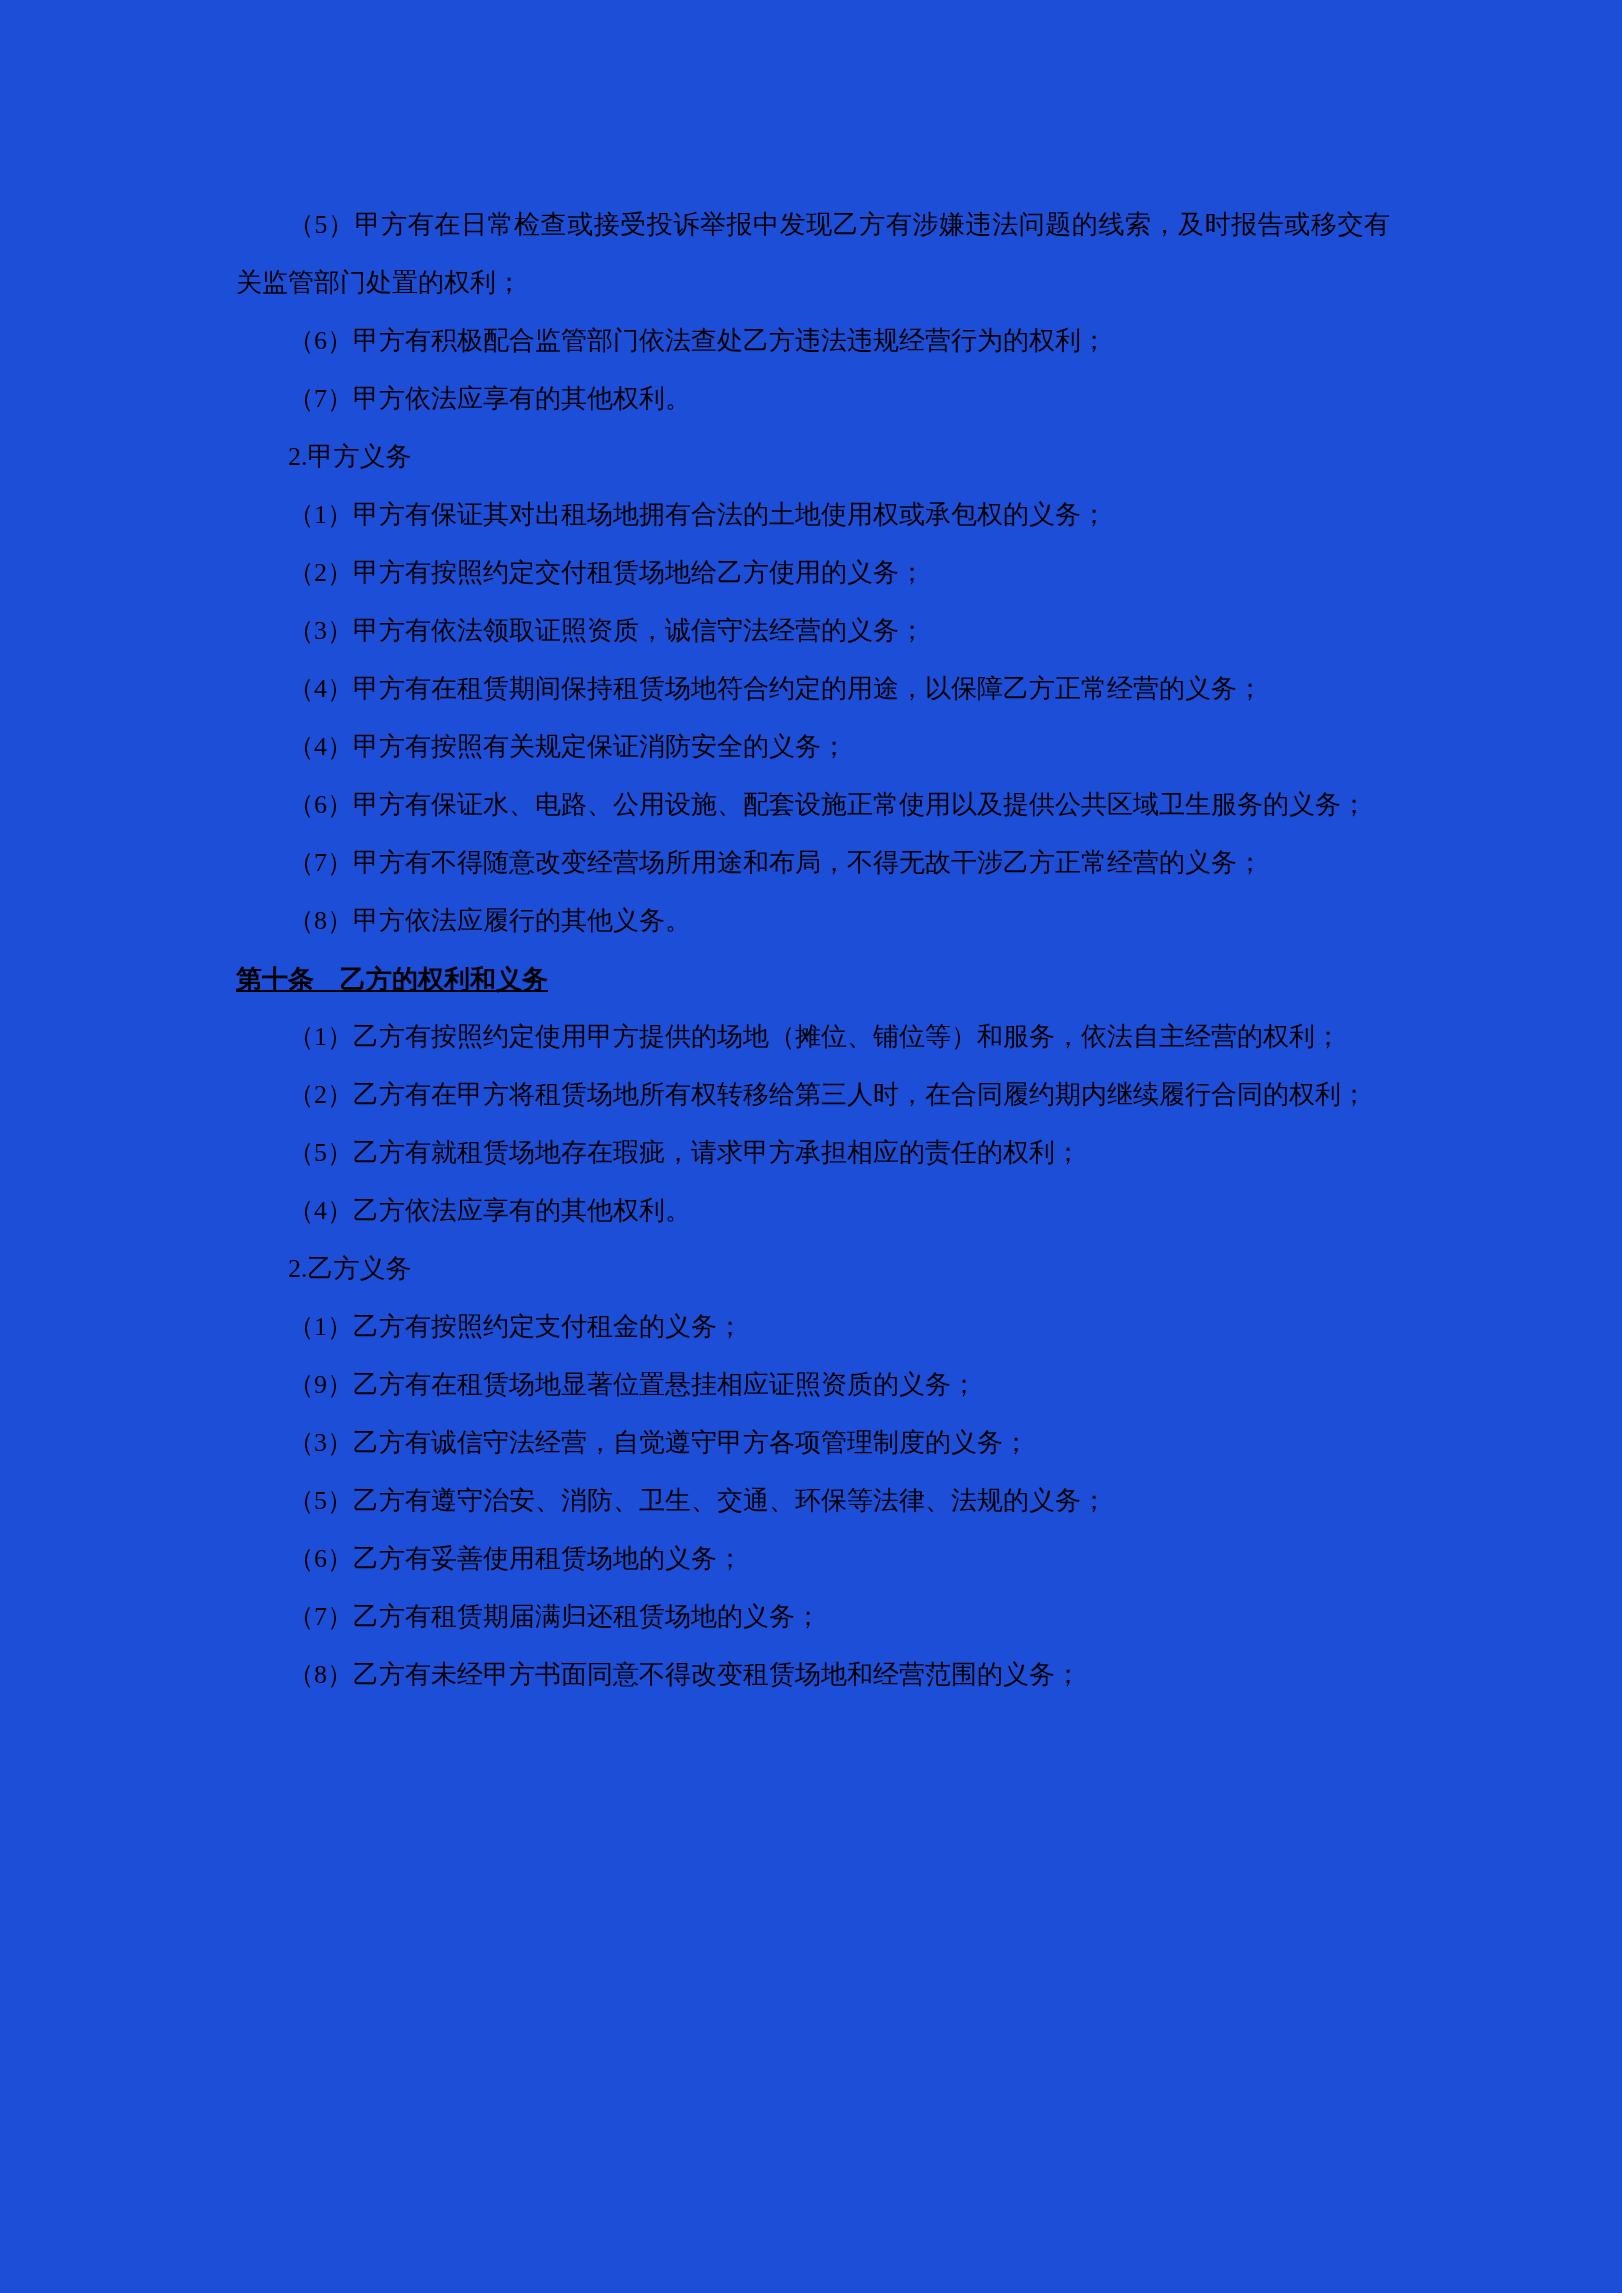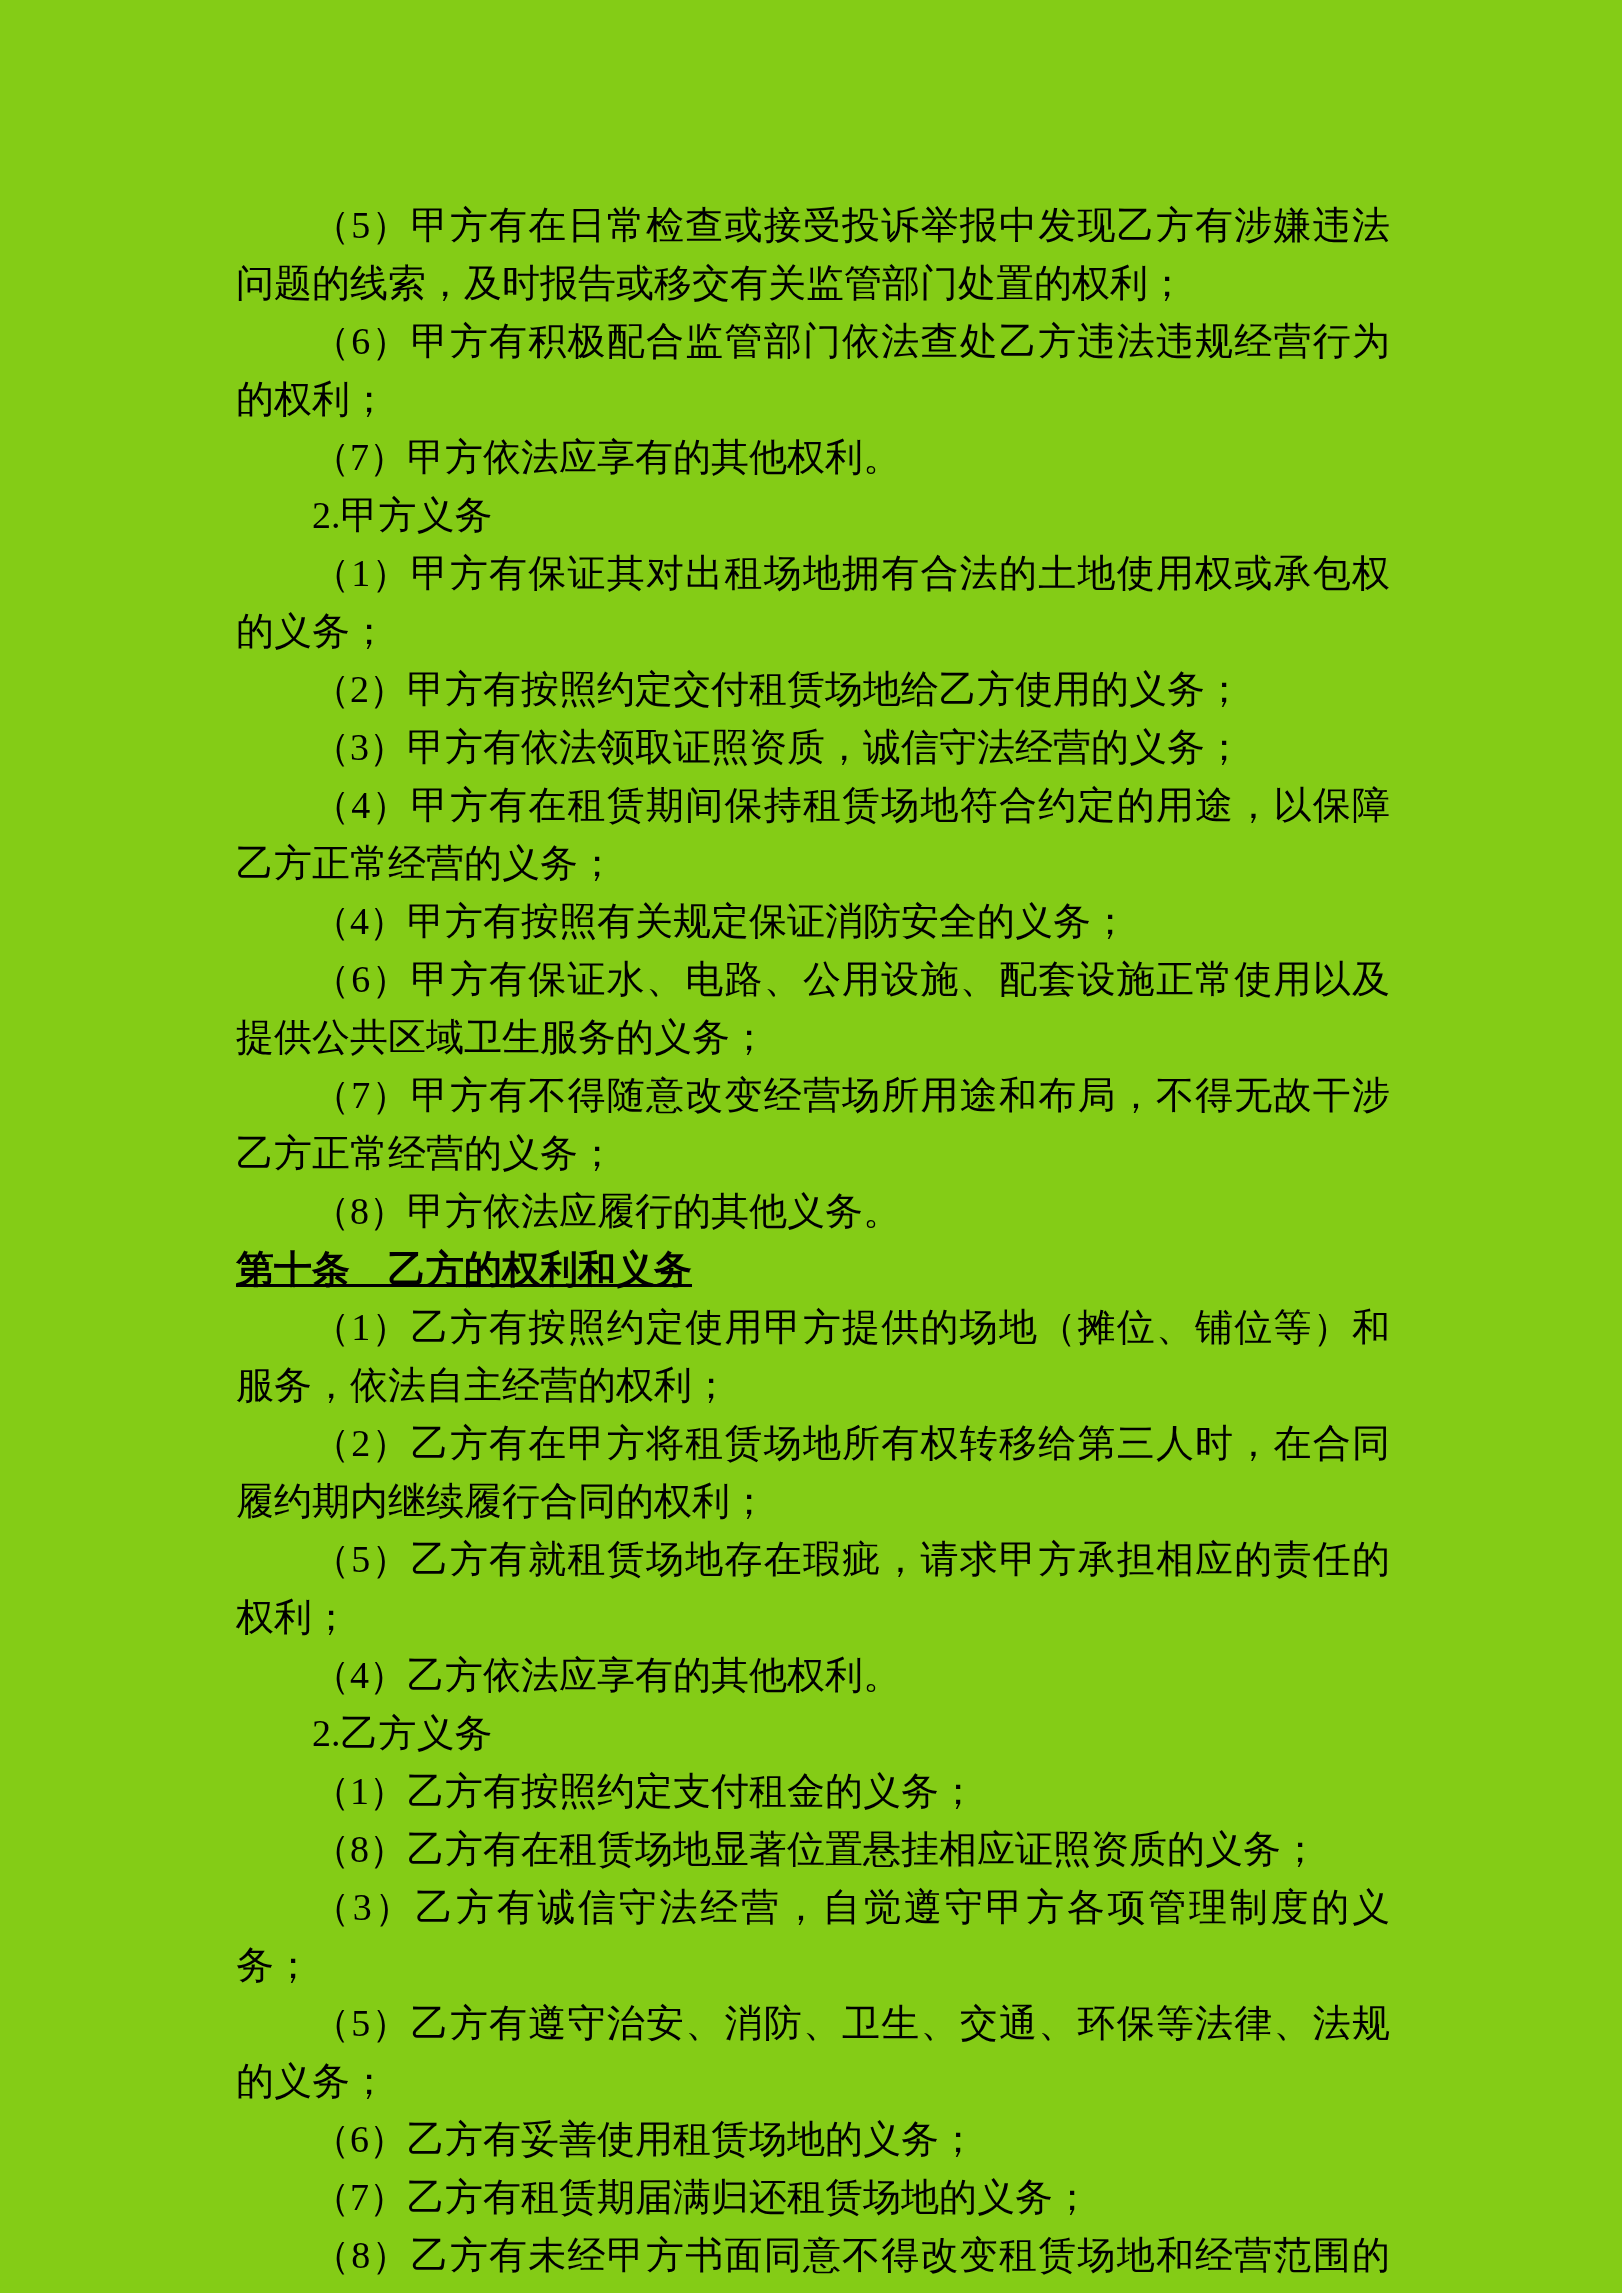--- a/index.html
+++ b/index.html
@@ -5,25 +5,25 @@
   html, body {
     margin: 0;
     padding: 0;
     background: #ffffff;
   }
   .page {
     position: relative;
     width: 1623px;
     height: 2294px;
     margin: 0 auto;
-    background: #84cc16;
+    background: #1d4ed8;
     box-sizing: border-box;
     padding: 196px 233px 0 236px;
     font-family: "Liberation Serif", "DejaVu Serif", serif;
-    font-size: 38px;
+    font-size: 26px;
     line-height: 58px;
     color: #000000;
     overflow: hidden;
   }
   .para {
     margin: 0;
     text-align: justify;
     text-indent: 2em;
     word-break: break-all;
   }
@@ -51,21 +51,21 @@
       <p class="para body">（6）甲方有保证水、电路、公用设施、配套设施正常使用以及提供公共区域卫生服务的义务；</p>
       <p class="para body">（7）甲方有不得随意改变经营场所用途和布局，不得无故干涉乙方正常经营的义务；</p>
       <p class="para body">（8）甲方依法应履行的其他义务。</p>
       <p class="para heading">第十条　乙方的权利和义务</p>
       <p class="para body">（1）乙方有按照约定使用甲方提供的场地（摊位、铺位等）和服务，依法自主经营的权利；</p>
       <p class="para body">（2）乙方有在甲方将租赁场地所有权转移给第三人时，在合同履约期内继续履行合同的权利；</p>
       <p class="para body">（5）乙方有就租赁场地存在瑕疵，请求甲方承担相应的责任的权利；</p>
       <p class="para body">（4）乙方依法应享有的其他权利。</p>
       <p class="para body">2.乙方义务</p>
       <p class="para body">（1）乙方有按照约定支付租金的义务；</p>
-      <p class="para body">（8）乙方有在租赁场地显著位置悬挂相应证照资质的义务；</p>
+      <p class="para body">（9）乙方有在租赁场地显著位置悬挂相应证照资质的义务；</p>
       <p class="para body">（3）乙方有诚信守法经营，自觉遵守甲方各项管理制度的义务；</p>
       <p class="para body">（5）乙方有遵守治安、消防、卫生、交通、环保等法律、法规的义务；</p>
       <p class="para body">（6）乙方有妥善使用租赁场地的义务；</p>
       <p class="para body">（7）乙方有租赁期届满归还租赁场地的义务；</p>
       <p class="para body">（8）乙方有未经甲方书面同意不得改变租赁场地和经营范围的义务；</p>
     </div>
 </div>
 
 
 </body></html>

